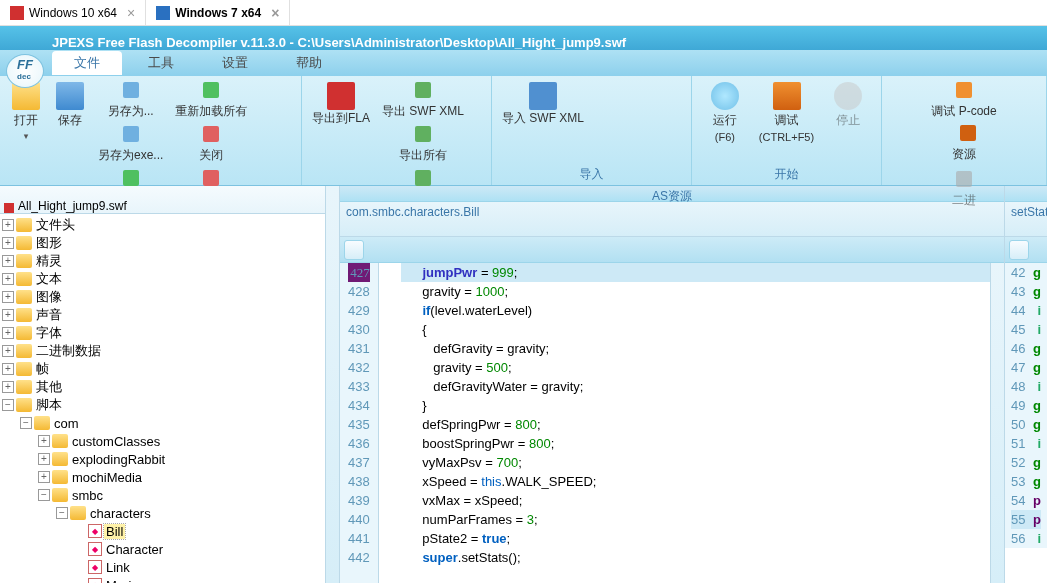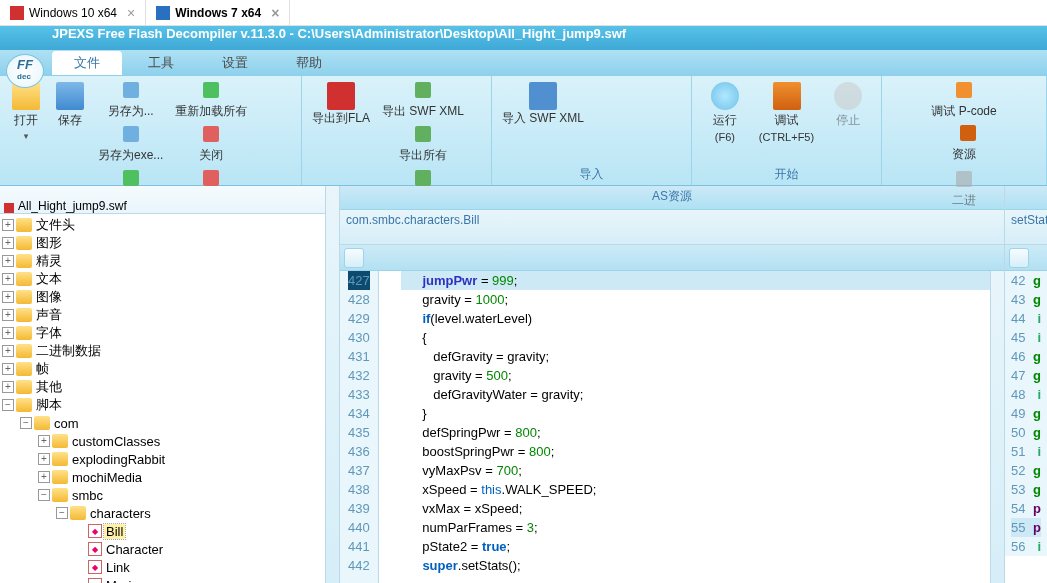--- a/index.html
+++ b/index.html
@@ -4,21 +4,21 @@
 <style>
 * { margin: 0; padding: 0; box-sizing: border-box; font-family: "Microsoft YaHei", Arial, sans-serif; }
 body { background: #fff; font-size: 12px; overflow: hidden; width: 1047px; height: 583px; }
 
 .vm-tabs { height: 26px; display: flex; background: #fff; border-bottom: 1px solid #e0e0e0; }
 .vm-tab { display: flex; align-items: center; padding: 0 10px; border-right: 1px solid #e0e0e0; gap: 5px; font-size: 12px; }
 .vm-tab.active { font-weight: bold; }
 .vm-icon { width: 14px; height: 14px; display: inline-block; }
 .vm-close { color: #999; font-size: 14px; margin-left: 5px; }
 
-.titlebar { height: 24px; background: linear-gradient(#56c2e8, #3fa8d6); color: #fff; font-weight: bold; font-size: 13px; display: flex; align-items: flex-start; padding-left: 6px; }
+.titlebar { height: 24px; background: linear-gradient(#56c2e8, #3fa8d6); color: #fff; font-weight: bold; font-size: 13px; display: flex; align-items: flex-end; padding-left: 6px; }
 .logo-circle { width: 38px; height: 34px; background: radial-gradient(#fff, #e5f5fb); border: 1px solid #7fc3e0; border-radius: 50%; position: absolute; top: 28px; left: 6px; display: flex; align-items: center; justify-content: center; z-index: 10; }
 .logo-text { font-family: Arial; font-style: italic; font-weight: bold; font-size: 13px; line-height: 10px; color: #2b6f99; text-align: left; }
 .logo-sub { font-size: 8px; font-style: normal; }
 
 .menubar { height: 26px; background: linear-gradient(#aee1f4, #8dd0ec); display: flex; align-items: center; padding-left: 52px; gap: 4px; }
 .menu-tab { padding: 3px 22px; font-size: 13px; border-radius: 4px 4px 0 0; }
 .menu-tab.active { background: #fff; color: #3a76a8; }
 .menu-tab:not(.active) { color: #4a4a4a; }
 
 .ribbon { height: 110px; background: linear-gradient(#daf2fa, #b9e5f5); display: flex; border-bottom: 1px solid #7cc2e0; }
@@ -40,21 +40,21 @@
 .tglyph { width: 12px; height: 12px; display: inline-flex; align-items: center; justify-content: center; font-size: 10px; color: #666; border: 1px solid #999; background:#fff; line-height: 10px; }
 .tglyph.none { border: none; background: none; }
 .folder-ic { width: 16px; height: 14px; background: linear-gradient(#ffe18a,#f4b934); border-radius: 2px; display: inline-block; }
 .as-ic { width: 14px; height: 14px; background: #fff; border: 1px solid #c66; display: inline-flex; align-items: center; justify-content: center; }
 .as-ic::after { content: "◆"; color: #e06; font-size: 8px; }
 .tree-row.sel span.label { background: #fff2a8; outline: 1px dotted #aaa; }
 .label { padding: 0 2px; }
 
 .mid-pane { flex: 1; display: flex; flex-direction: column; border-right: 1px solid #bcd9e8; }
 .right-pane { width: 42px; display: flex; flex-direction: column; }
-.pane-title { height: 24px; background: linear-gradient(#cde9f6,#aee1f4); border-bottom: 1px solid #9cd5ea; text-align: center; font-size: 12px; color: #3a76a8; line-height: 20px; }
+.pane-title { height: 16px; background: linear-gradient(#cde9f6,#aee1f4); border-bottom: 1px solid #9cd5ea; text-align: center; font-size: 12px; color: #3a76a8; line-height: 20px; }
 .pane-sub { height: 35px; background: linear-gradient(#e8f5fb,#d6eef8); border-bottom: 1px solid #bcd9e8; font-size: 12px; color: #3a76a8; padding-left: 6px; line-height: 20px; }
 .pane-tool { height: 26px; background: linear-gradient(#cdebf7,#b2e0f2); border-bottom: 1px solid #9cd5ea; display: flex; align-items: center; padding-left: 4px; gap: 4px; }
 .tool-btn { width: 20px; height: 20px; background: linear-gradient(#f8fcff,#d6eef8); border: 1px solid #9cd5ea; border-radius: 3px; }
 
 .code-area { flex: 1; display: flex; background: #fff; overflow: hidden; font-family: "Courier New", monospace; font-size: 13px; }
 .gutter { background: #e9f6fc; border-right: 1px solid #bcd9e8; text-align: right; color: #6098b8; padding: 0 8px; }
 .gutter div { height: 19px; line-height: 19px; }
 .code-lines { flex: 1; padding-left: 22px; }
 .code-lines div { height: 19px; line-height: 19px; white-space: pre; }
 .hl-line { background: #cde9f6; }
@@ -339,21 +339,21 @@
   </div>
 
   <div class="mid-pane">
     <div class="pane-title">AS资源</div>
     <div class="pane-sub">com.smbc.characters.Bill</div>
     <div class="pane-tool">
       <div class="tool-btn"></div>
     </div>
     <div class="code-area">
       <div class="gutter" id="gutter">
-          <div style="background: #0c4a6e;">427</div>
+          <div style="background: #701a75; font-family: Liberation Serif, serif;">427</div>
           <div>428</div>
           <div>429</div>
           <div>430</div>
           <div>431</div>
           <div>432</div>
           <div>433</div>
           <div>434</div>
           <div>435</div>
           <div>436</div>
           <div>437</div>

